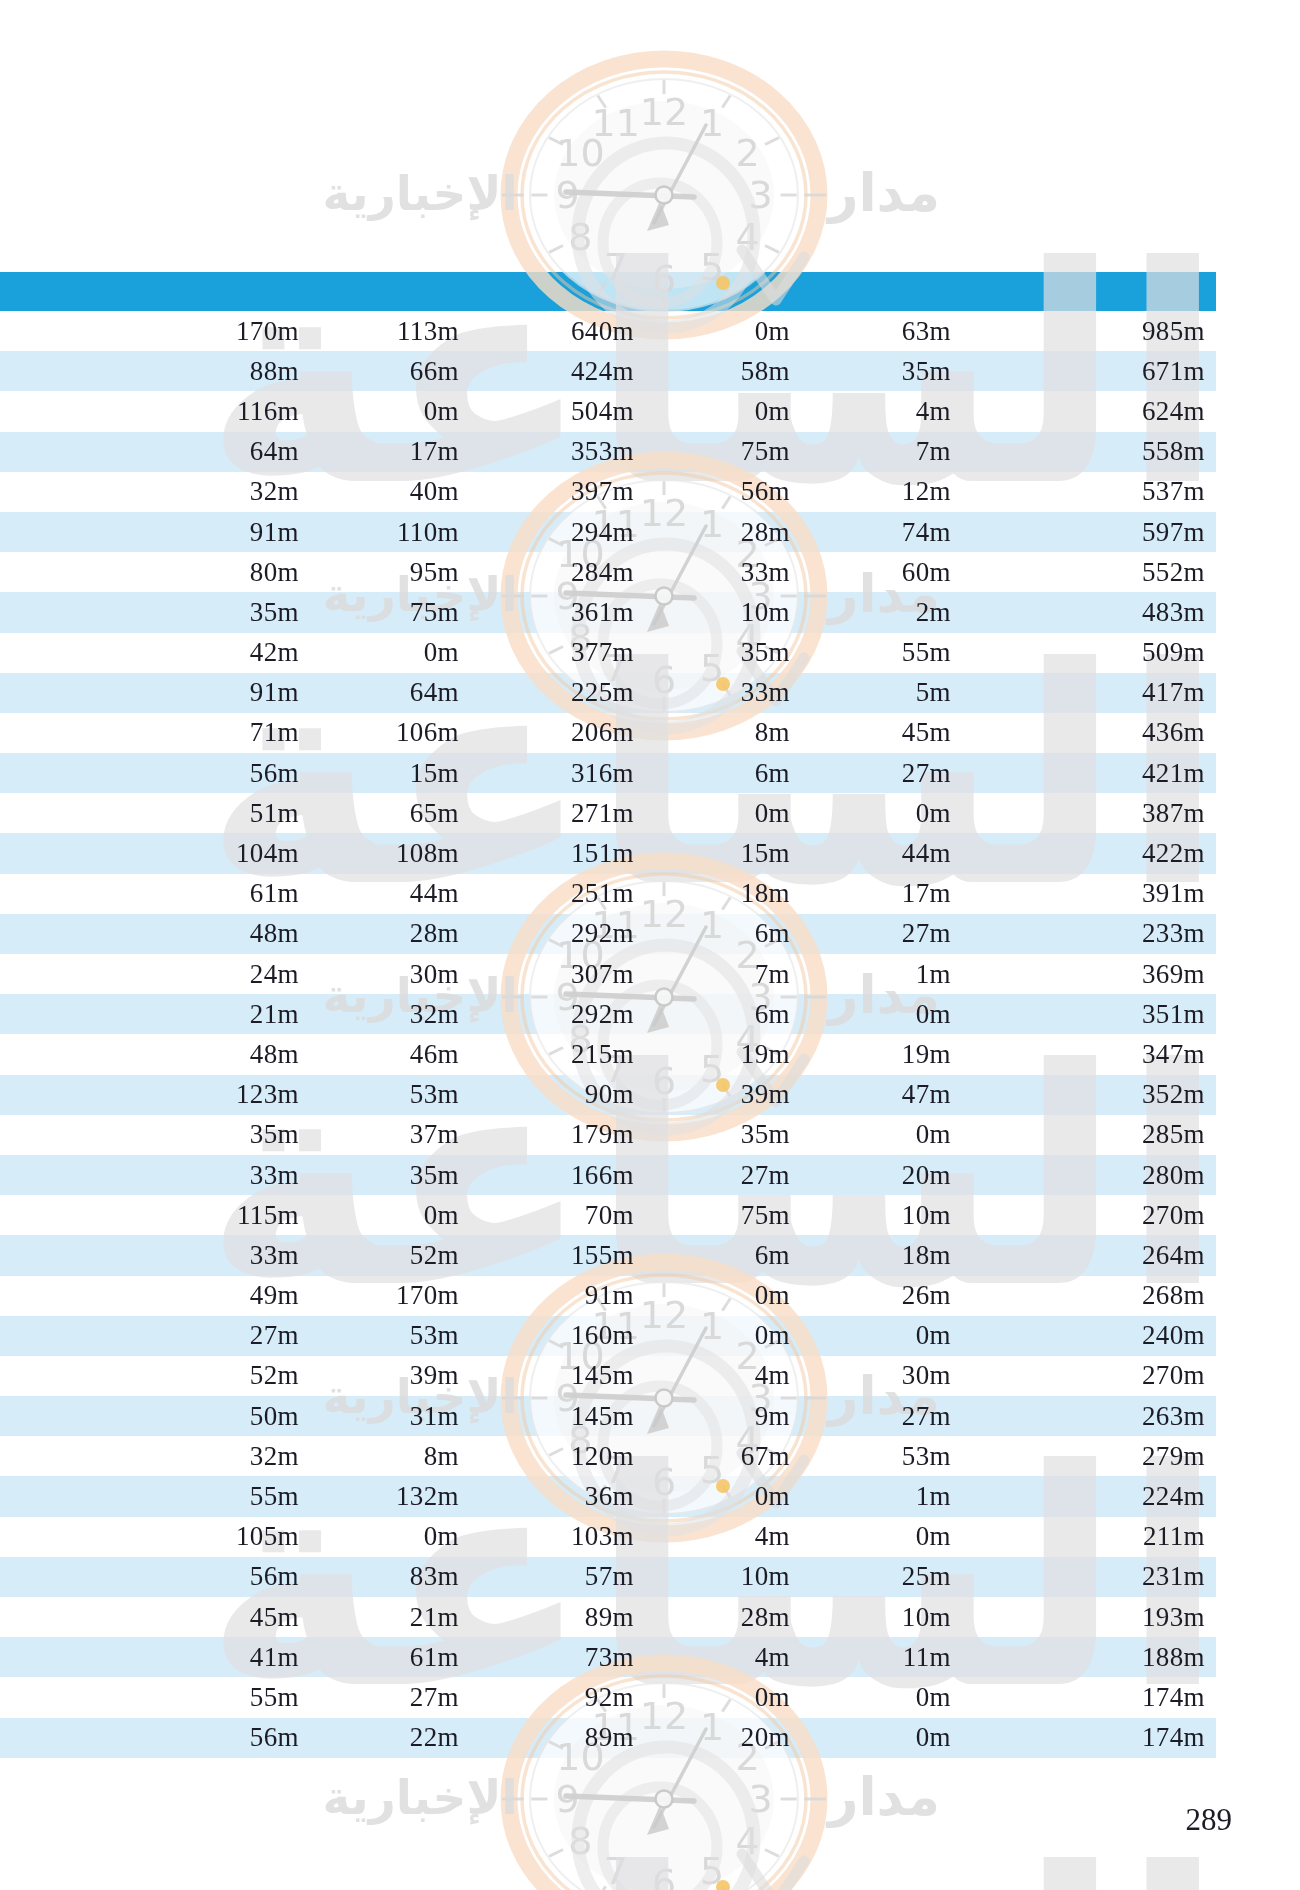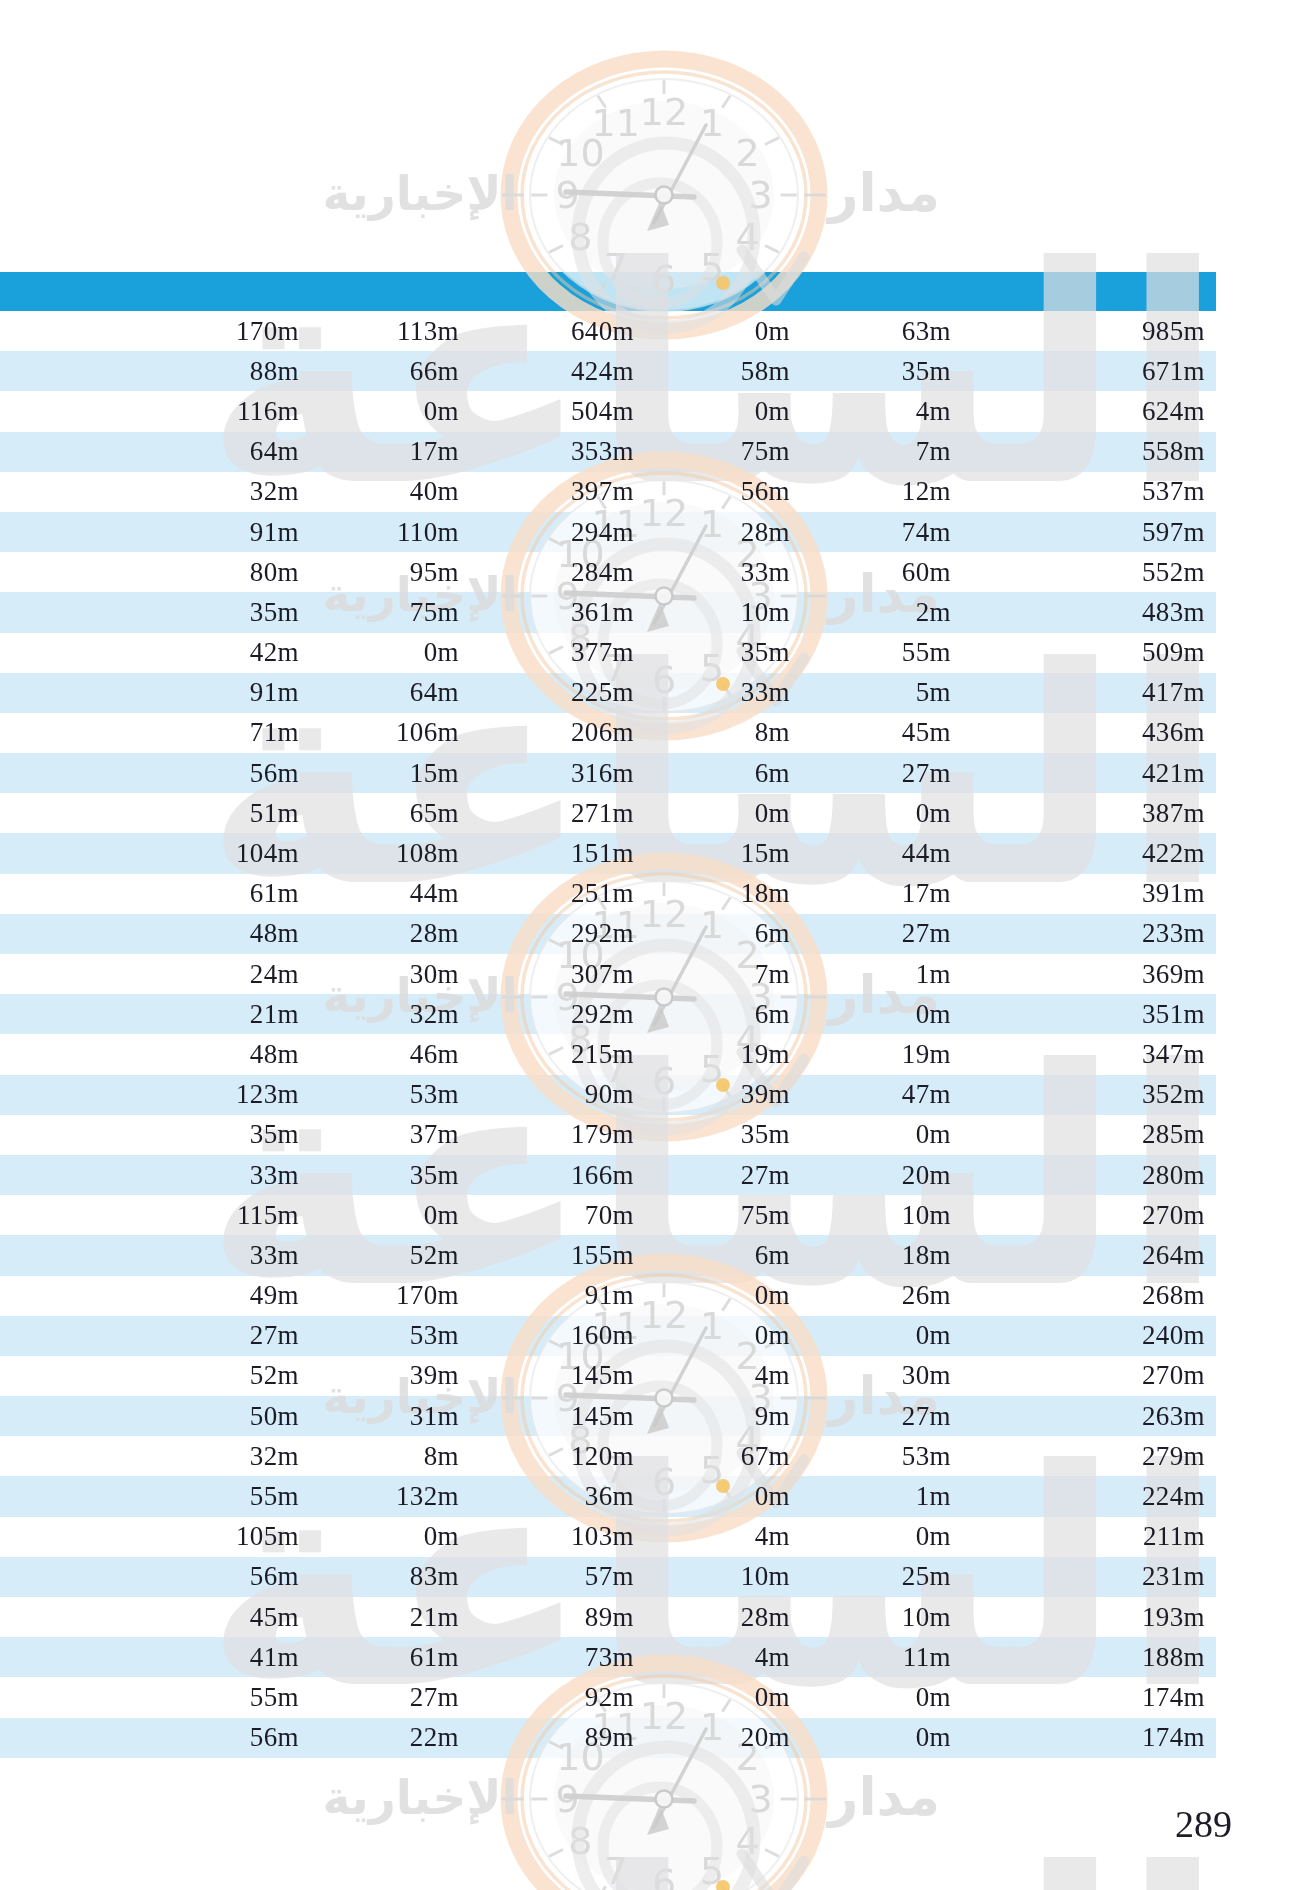--- a/index.html
+++ b/index.html
@@ -32,21 +32,21 @@
     font-size: 27px; letter-spacing: 0.4px;
     color: var(--text, #1c1c26);
   }
   .watermark {
     position: absolute; left: 0; top: 0; width: 1300px; height: 1890px;
     z-index: 6; pointer-events: none;
   }
   .watermark svg { position: absolute; left: 0; overflow: visible; }
   .page-number {
     position: absolute; top: 1802px; right: 68px; z-index: 12;
-    font-size: 38px; color: var(--text, #1c1c26);
+    font-size: 31px; color: var(--text, #1c1c26);
   }
 </style>
 </head>
 <body>
 
 <div class="header-bar"></div>
 
 <div class="rows">
     <div class="row">
       <div class="cell"><span class="v">170m</span></div>

